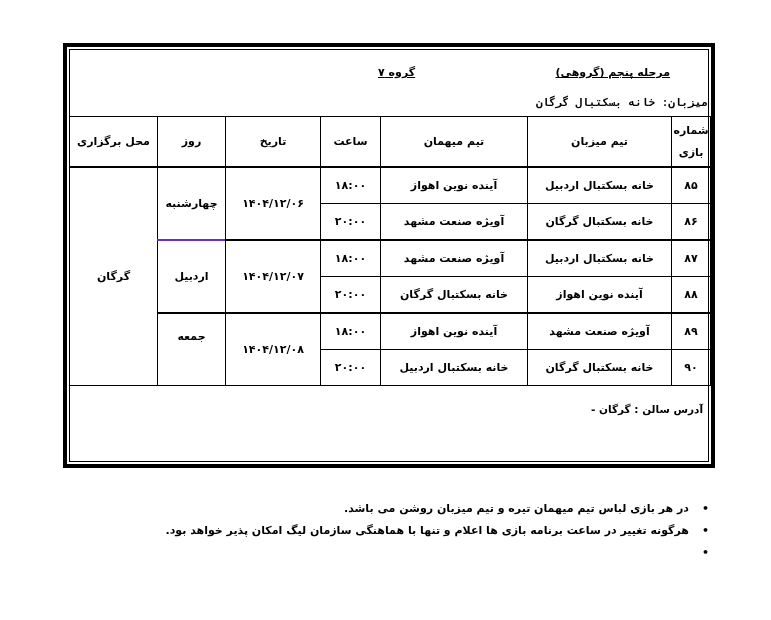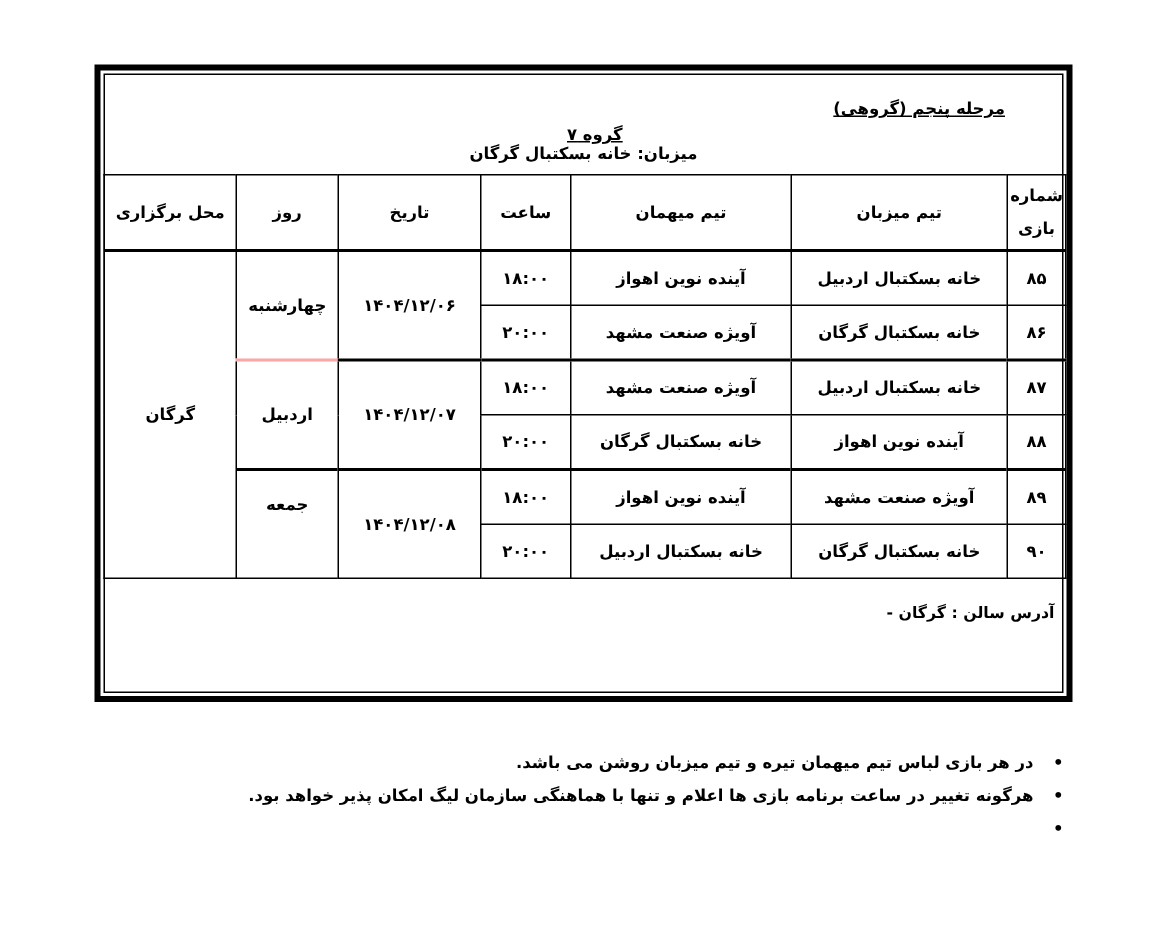--- a/index.html
+++ b/index.html
@@ -2,26 +2,26 @@
 <html><head>
 <meta charset="utf-8">
 <style>
   html, body { margin:0; padding:0; background:#ffffff; }
   body { width:771px; height:620px; position:relative; overflow:hidden;
          font-family:"DejaVu Sans", sans-serif; color:#000; }
   .frame { position:absolute; left:63px; top:43px; width:644px; height:417px;
            border:4px solid #000; }
   .frame-inner { position:absolute; left:2px; top:2px; right:2px; bottom:2px;
                  border:1px solid #000; }
-  .title-left { position:absolute; top:33px; left:308px; font-size:11px; font-weight:bold;
+  .title-left { position:absolute; top:16px; left:308px; font-size:11px; font-weight:bold;
                 text-decoration:underline; direction:rtl; }
   .title-right { position:absolute; top:16px; right:38px; font-size:11px; font-weight:bold;
                  text-decoration:underline; direction:rtl;text-align:center; }
-  .host-line { position:absolute; top:46px; left:0; right:0; text-align:center; font-size:11px;
-               font-weight:bold; direction:rtl; }
+  .host-line { position:absolute; top:46px; left:0; right:0; font-size:11px;
+               font-weight:bold; direction:rtl;font-family:Liberation Mono, monospace; }
   .host-line span { display:inline-block; }
   table.sched { position:absolute; left:-1px; top:66px; width:641px; border-collapse:collapse;
                 direction:rtl; table-layout:fixed; }
   table.sched th, table.sched td { border:1px solid #000; text-align:center; vertical-align:middle;
                 font-size:11px; font-weight:bold; padding:0; }
   table.sched thead th { height:49px; }
   table.sched thead tr { border-bottom:2px solid #000; }
   table.sched tbody td { height:35px; }
   table.sched tr.group-end td { border-bottom:2px solid #000; }
   .num-col { line-height:22px; }
@@ -64,21 +64,21 @@
           <th>محل برگزاری</th>
         </tr>
       </thead>
       <tbody>
         <tr>
           <td>۸۵</td>
           <td>خانه بسکتبال اردبیل</td>
           <td>آینده نوین اهواز</td>
           <td>۱۸:۰۰</td>
           <td rowspan="2" style="border-bottom:2px solid #000">۱۴۰۴/۱۲/۰۶</td>
-          <td rowspan="2" style="border-bottom:2px solid #fca5a5">چهارشنبه</td>
+          <td rowspan="2" style="border-bottom:2px solid #6d28d9">چهارشنبه</td>
           <td rowspan="6" class="place">گرگان</td>
         </tr>
         <tr class="group-end">
           <td>۸۶</td>
           <td>خانه بسکتبال گرگان</td>
           <td>آویژه صنعت مشهد</td>
           <td>۲۰:۰۰</td>
         </tr>
         <tr>
           <td>۸۷</td>

